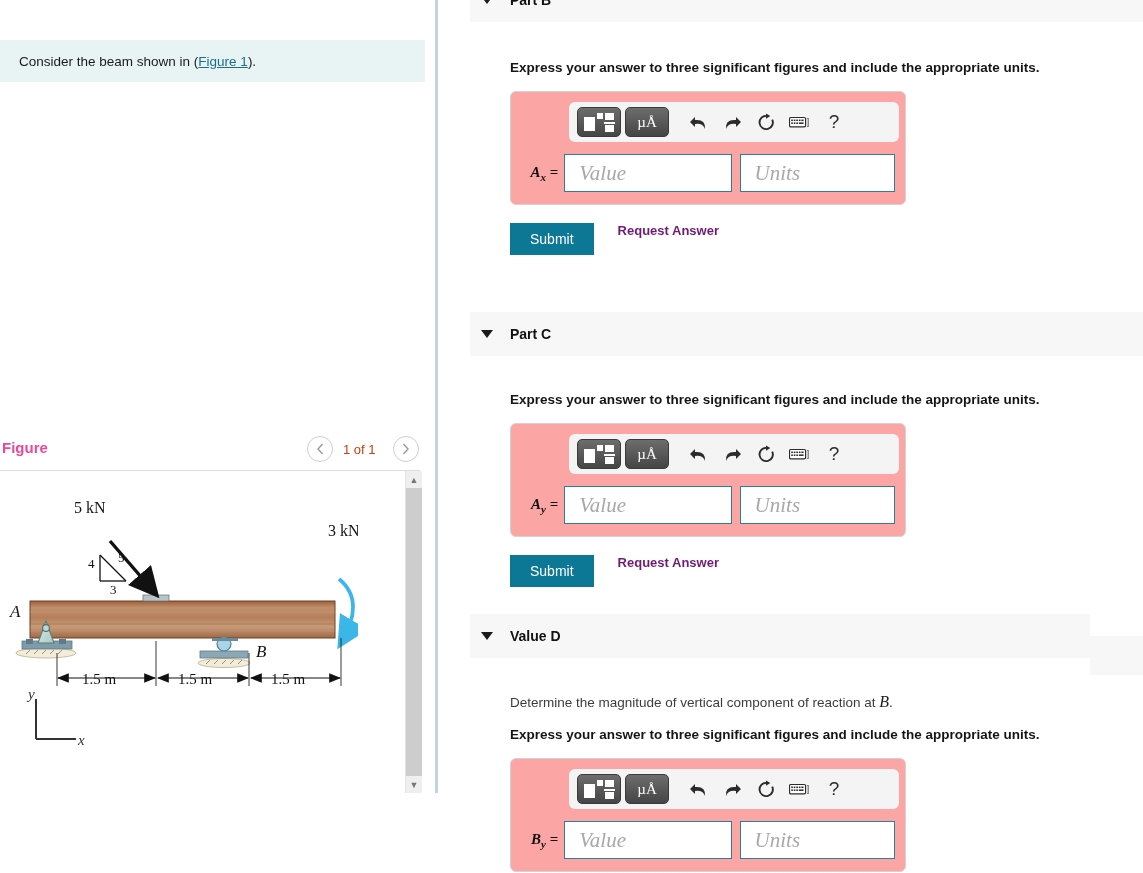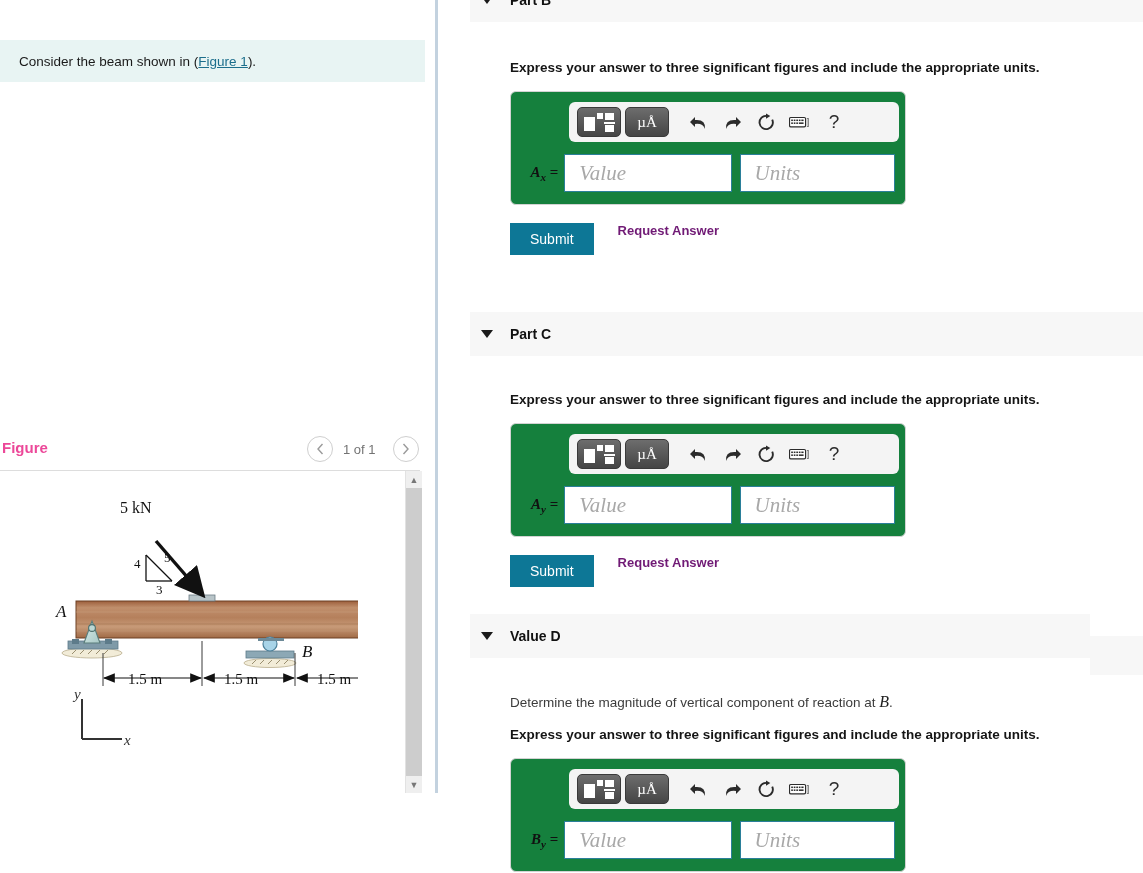--- a/index.html
+++ b/index.html
@@ -53,34 +53,33 @@
     border: 1px solid #cfcfcf; border-radius: 50%;
     background: #fff;
     display: flex; align-items: center; justify-content: center;
     color: #9a9a9a; font-size: 13px;
     cursor: pointer;
   }
   #nav-prev { left: 307px; }
   #nav-next { left: 393px; }
   #fig-counter {
     position: absolute; left: 343px; top: 8px;
-    font-size: 13px; color: #737373;
+    font-size: 13px; color: #c2410c;
   }
   #figure-divider {
     position: absolute; left: 0; top: 466px;
     width: 420px; height: 1px; background: #ddd;
   }
 
   
   #figure-canvas {
     position: absolute; left: 0; top: 467px;
     width: 358px; height: 322px;
     background: #ffffff;
     overflow: hidden;
-    padding-left: 46px;
   }
 
   
   #fig-scrollbar {
     position: absolute; left: 405px; top: 467px;
     width: 16px; height: 322px;
     background: #cfcfcf;
     border-left: 1px solid #e2e2e2;
   }
   .sb-arrow {
@@ -141,21 +140,21 @@
   .q-bold {
     font-size: 13.5px; font-weight: bold; color: #151515;
     margin-bottom: 16px;
   }
 
   
   .answer-box {
     width: 396px;
     border: 1px solid #d3d3d3;
     border-radius: 6px;
-    background: #15803d;
+    background: #fca5a5;
     padding: 10px 10px 12px 10px;
   }
   .ans-toolbar {
     margin-left: 48px;
     width: 330px;
     height: 40px;
     background: #f4f4f4;
     border-radius: 6px;
     display: flex; align-items: center;
     padding-left: 8px;

